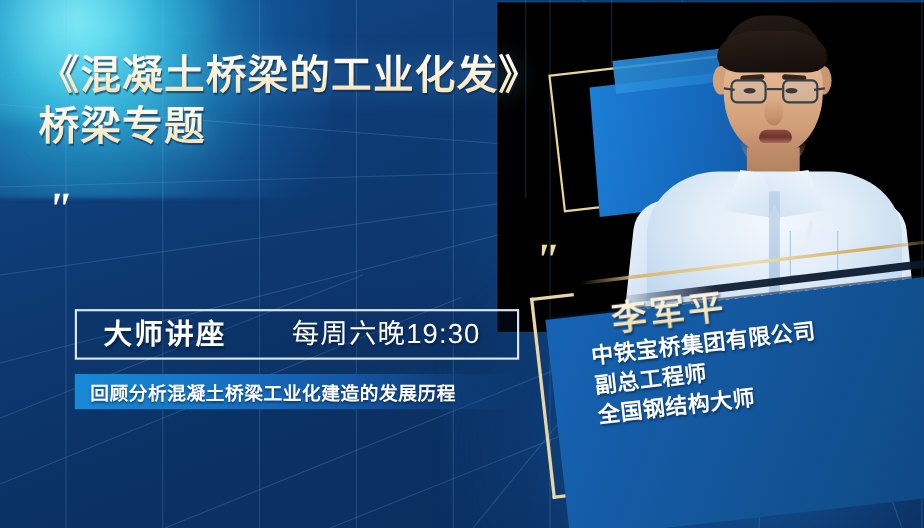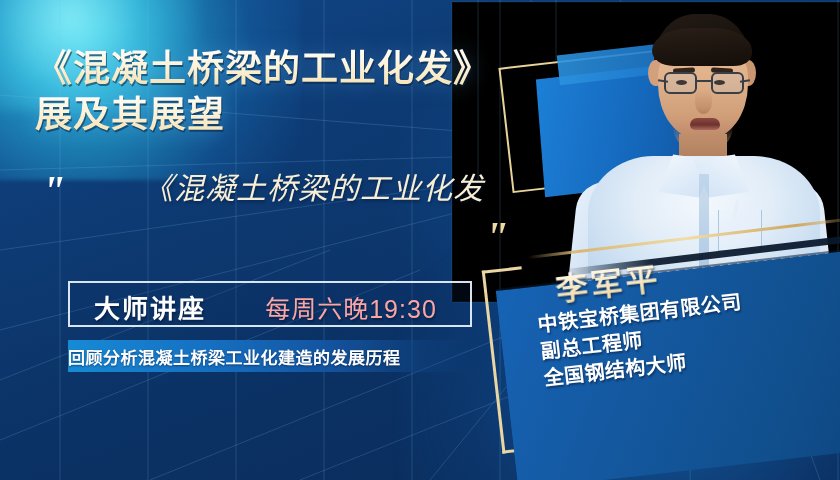--- a/index.html
+++ b/index.html
@@ -303,51 +303,52 @@
 
   
   .info-box {
     position: absolute;
     left: 68px;
     top: 281px;
     width: 404px;
     height: 46px;
     border: 2px solid rgba(236,244,252,0.92);
     display: flex;
-    align-items: flex-end;
+    align-items: flex-start;
     box-sizing: border-box;
     background: rgba(10,46,92,0.18);
   }
   .info-left {
     display: flex; align-items: center; justify-content: center;
     width: 160px;
     font-size: 26px; font-weight: 700; letter-spacing: 2px;
     color: #ffffff;
     text-shadow: 1px 2px 2px rgba(5,24,52,0.6);
   }
   .info-div { width: 2px; background: rgba(236,244,252,0.92); }
   .info-right {
     flex: 1;
     display: flex; align-items: center; justify-content: center;
     font-size: 25px; font-weight: 400; letter-spacing: 1px;
-    color: #fca5a5;
+    color: #ffffff;
     text-shadow: 1px 2px 2px rgba(5,24,52,0.6);
   }
 
   
   .sub-bar {
     position: absolute;
     left: 68px;
     top: 340px;
     width: 404px;
     height: 32px;
     background: linear-gradient(90deg, #178ad6 0%, #1670c2 34%, #1456a3 62%, rgba(16,70,134,0.35) 88%, rgba(14,60,118,0) 100%);
     display: flex; align-items: center;
   }
   .sub-bar span {
+    padding-left: 14px;
     font-size: 17px;
     font-weight: 700;
     letter-spacing: .5px;
     color: #ffffff;
     text-shadow: 0 1px 2px rgba(5,24,52,0.55);
   }
 
   
   .speaker-wrap {
     position: absolute;
@@ -510,27 +511,26 @@
     <div class="p-hand-r"></div>
     <div class="p-belt"></div>
   </div>
 
   <div class="dark-edge"></div>
   <div class="gold-stripe s1"></div>
   <div class="gold-stripe s2"></div>
 
   <div class="title-block">
     <div class="title-line">《混凝土桥梁的工业化发》</div>
-    <div class="title-line">展及其展望</div>
+    <div class="title-line">桥梁专题</div>
   </div>
 
   <div class="quote-block">
     <div class="qmark open">"</div>
     <div class="quote-text">
-      <div>《混凝土桥梁的工业化发</div>
     </div>
     <div class="qmark close">"</div>
   </div>
 
   <div class="info-box">
     <div class="info-left">大师讲座</div>
     <div class="info-div"></div>
     <div class="info-right">每周六晚19:30</div>
   </div>
 

